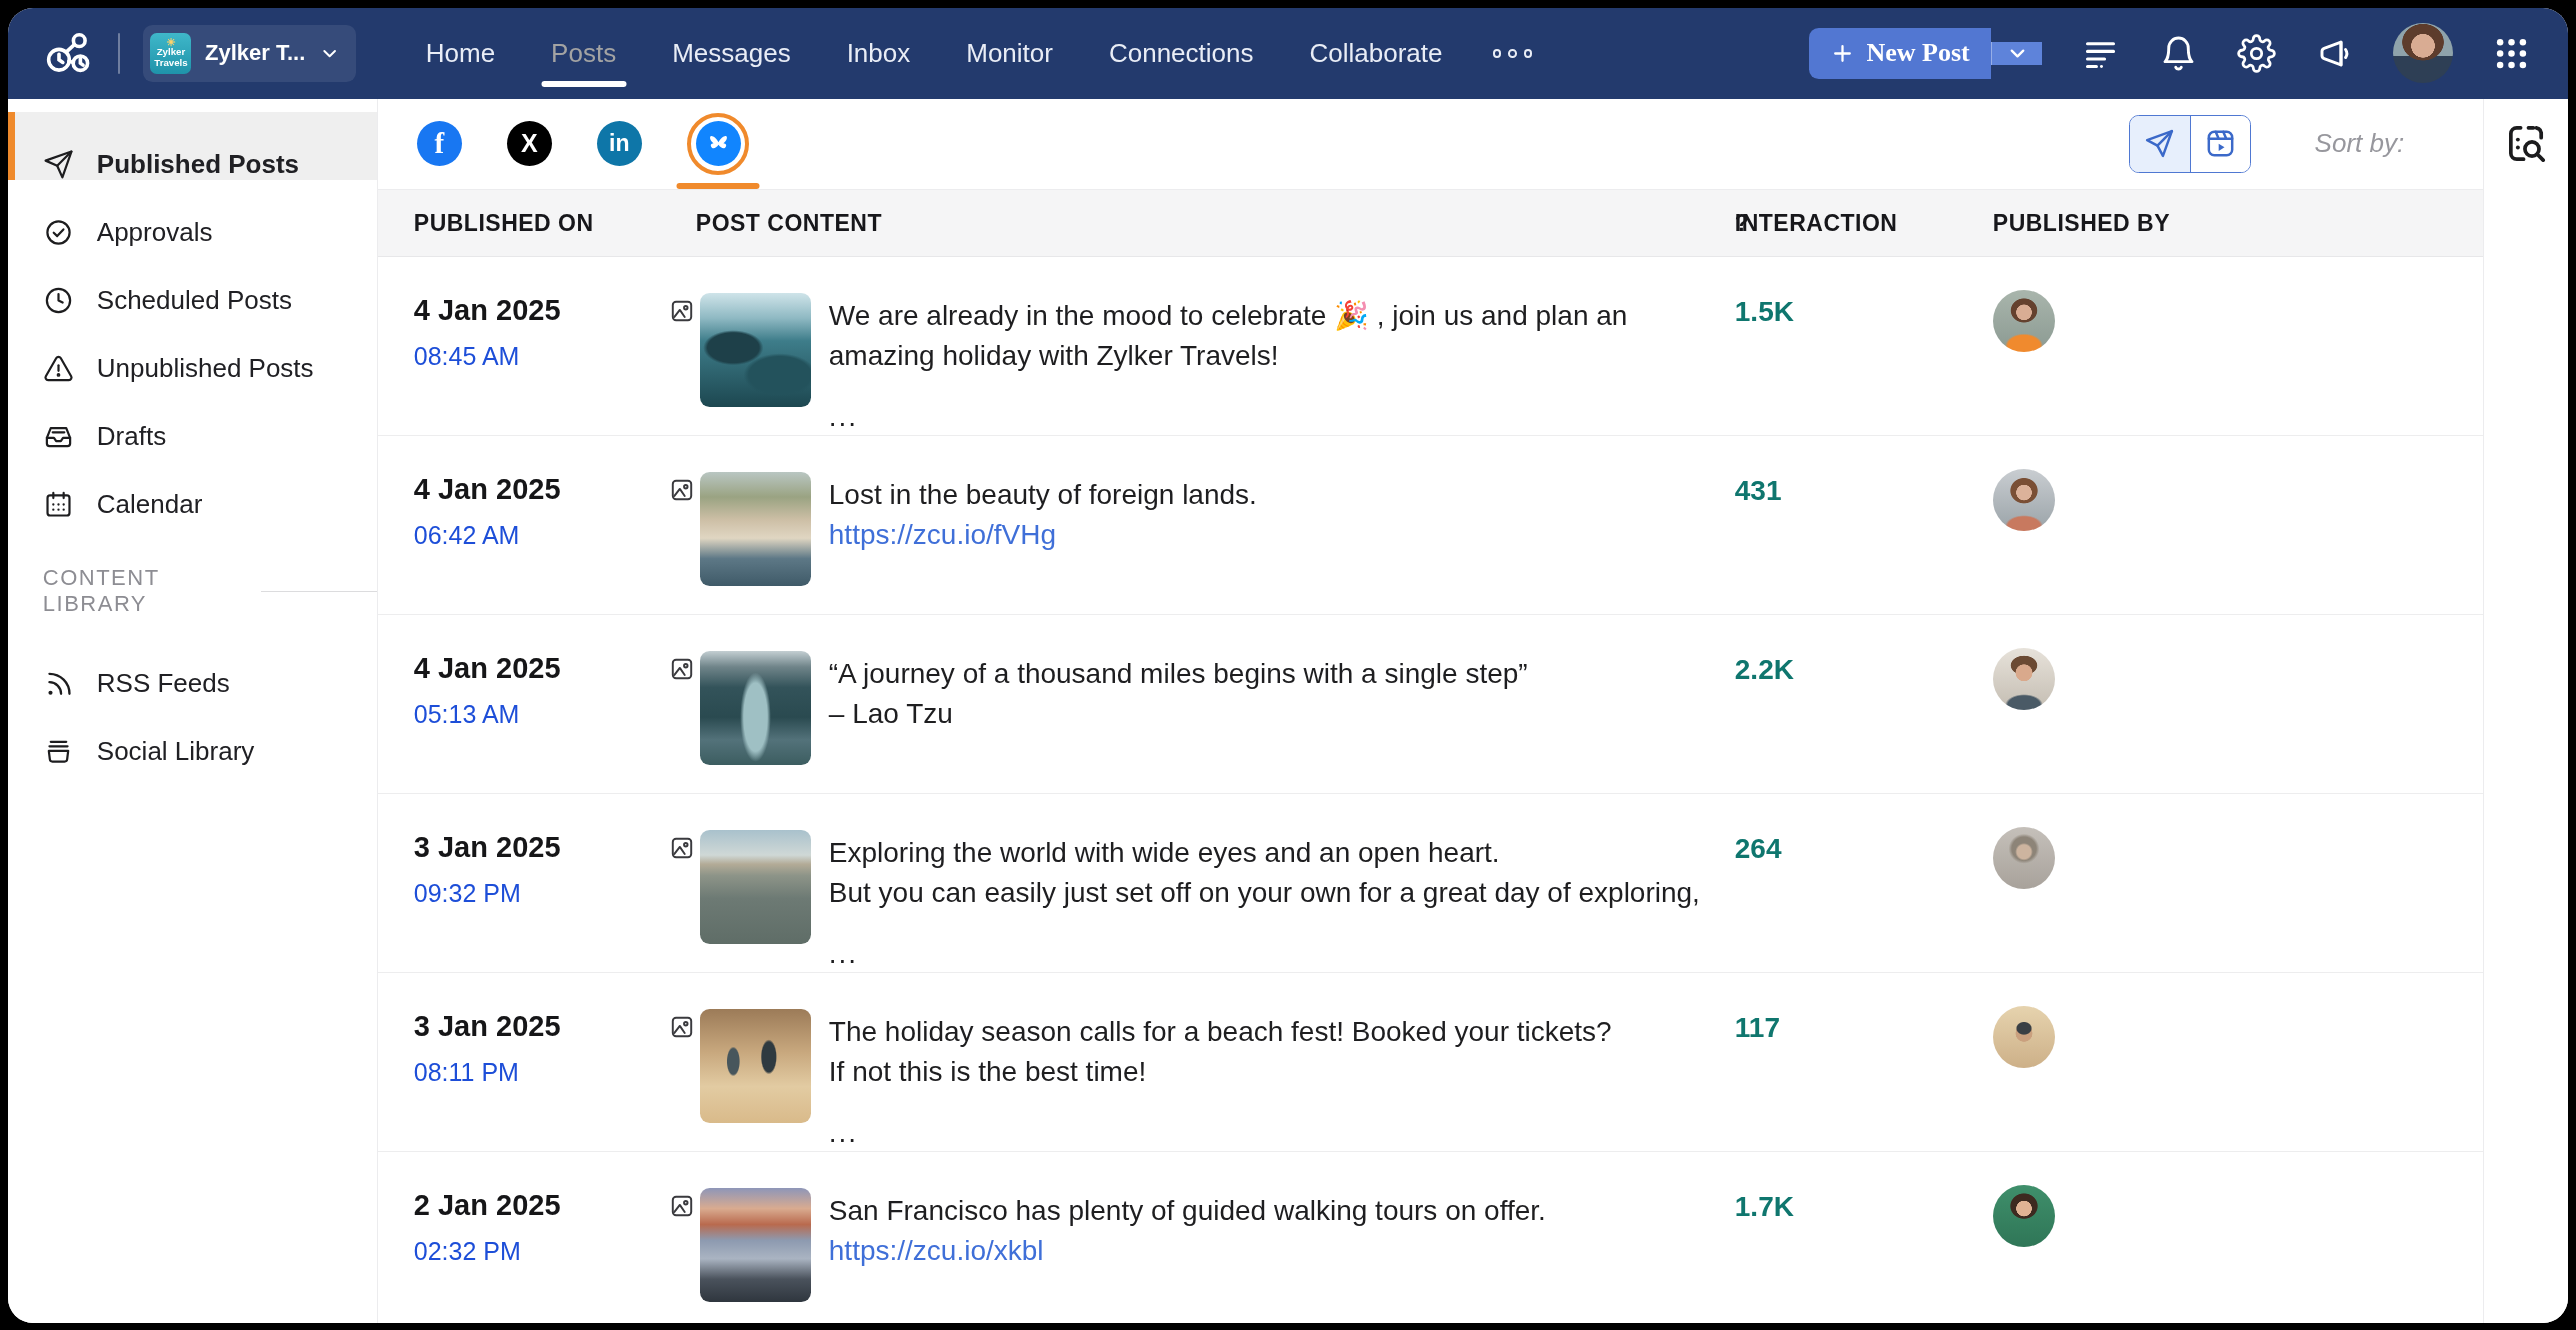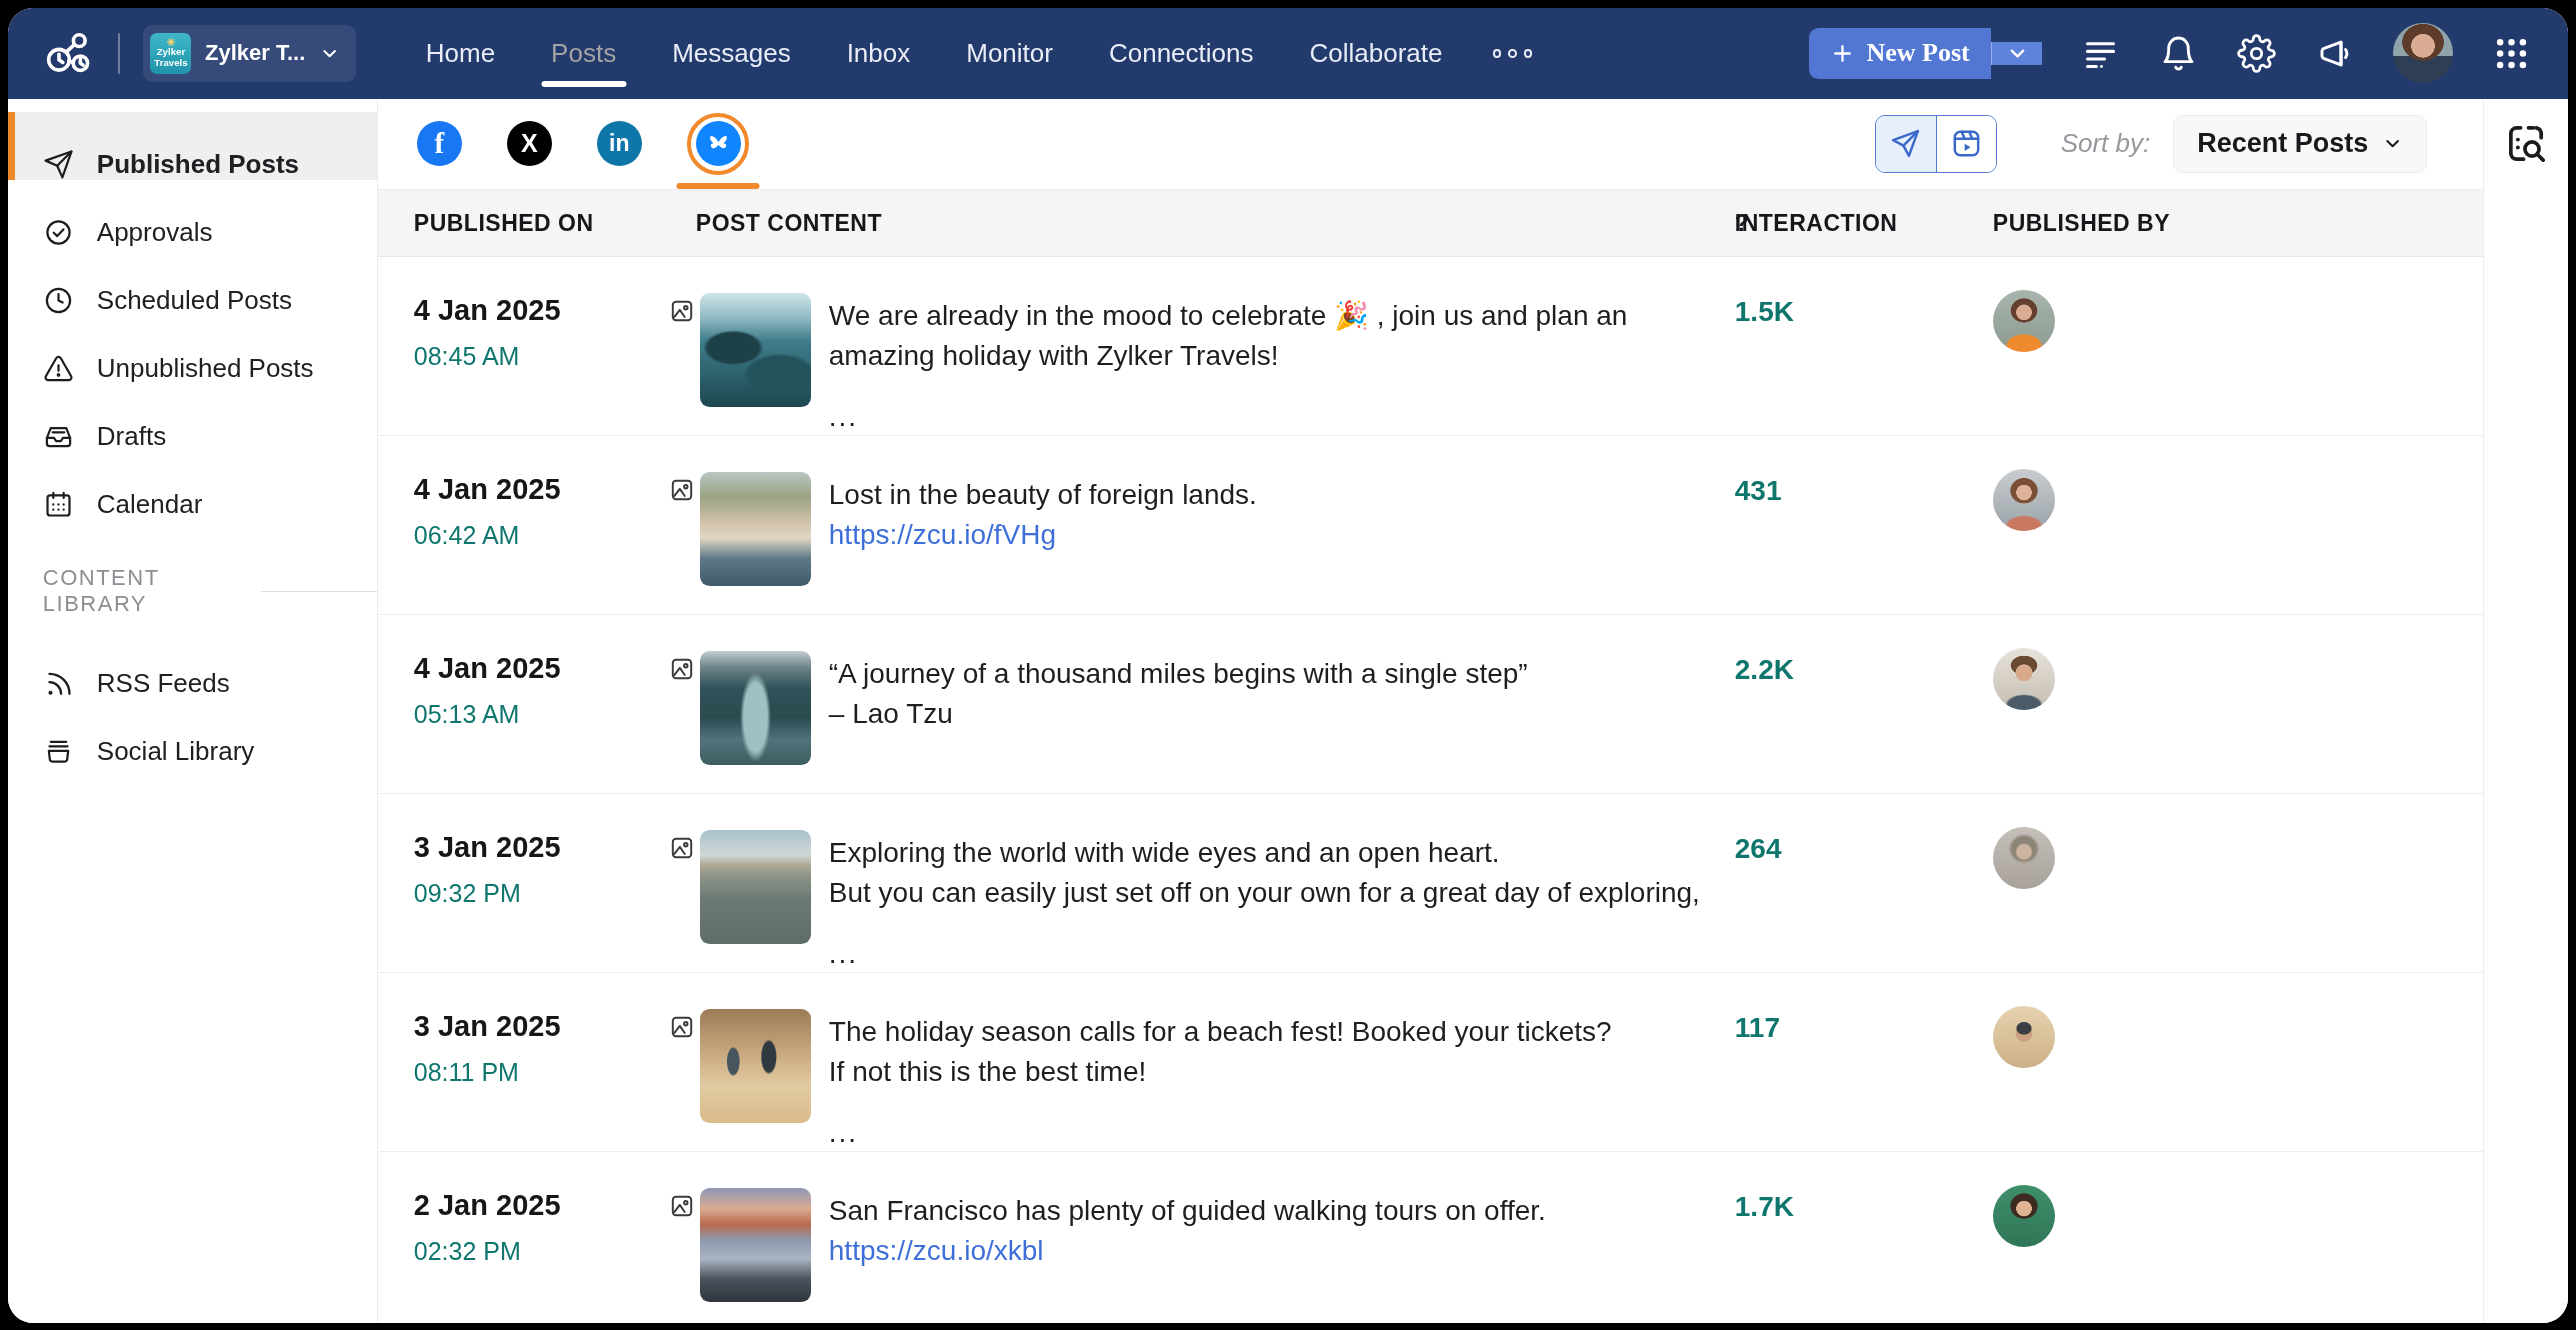--- a/index.html
+++ b/index.html
@@ -68,21 +68,21 @@
   .rail-icon { width:47px; height:47px; cursor:pointer; }
 
   
   .thead { height:68px; background:#f5f5f6; border-top:1px solid #ececee; border-bottom:1px solid #e7e7e9; position:relative; flex:0 0 auto; }
   .thead span { position:absolute; top:50%; transform:translateY(-50%); font-size:23px; font-weight:700; letter-spacing:0.5px; color:#17171b; white-space:nowrap; }
   .th-q { font-size:17.5px; vertical-align:super; font-weight:700; }
   .rows { flex:1; overflow:hidden; }
   .row { display:grid; grid-template-columns:255px 31px 129px 906px 258px 1fr; padding-left:36px; height:179px; border-bottom:1px solid #ededee; align-content:start; }
   .cell-date { padding-top:37px; }
   .pdate { font-size:29px; font-weight:700; color:#161618; }
-  .ptime { font-size:25px; color:#0f766e; margin-top:15.5px; }
+  .ptime { font-size:25px; color:#1d4ed8; margin-top:15.5px; }
   .cell-imgic { padding-top:41px; }
   .cell-imgic svg { width:26px; height:26px; }
   .thumb { margin-top:36px; width:111px; height:114px; border-radius:9.7px; }
   .cell-text { padding-top:39px; font-size:28px; color:#1e1e20; line-height:40px; }
   .post-line { white-space:nowrap; }
   .post-link { color:#3f6fd8; cursor:pointer; }
   .post-more { margin-top:21.3px; letter-spacing:1.9px; color:#1e1e20; }
   .cell-int { padding-top:39px; font-size:28px; color:#0f766e; font-weight:600; }
   .avatar { margin-top:33px; width:62px; height:62px; border-radius:50%; }
 
@@ -307,26 +307,20 @@
             </div>
             <div class="seg-btn">
               <svg viewBox="0 0 24 24" fill="none" stroke="#3b69c9" stroke-width="1.8" stroke-linecap="round" stroke-linejoin="round">
                     <rect x="3.5" y="3.5" width="17" height="17" rx="4"></rect>
                     <path d="M3.5 8.5h17M8.5 3.5l2.2 5M14 3.5l2.2 5"></path>
                     <path d="M10.7 12.2l4.2 2.6-4.2 2.6z" fill="#3b69c9" stroke="none"></path>
                   </svg>
             </div>
           </div>
           <span class="sortby-label">Sort by:</span>
-          <div class="sort-pill">
-            <b>Recent Posts</b>
-            <svg viewBox="0 0 24 24" fill="none" stroke="#19191d" stroke-width="2.2" stroke-linecap="round" stroke-linejoin="round">
-                  <polyline points="6 9 12 15 18 9"></polyline>
-                </svg>
-          </div>
         </div>
       </div>
 
       <div class="thead">
         <span style="left:36px">PUBLISHED ON</span>
         <span style="left:318px">POST CONTENT</span>
         <span style="left:1357px">
               <span>INTERACTION</span>
               <span class="th-q">?</span>
             </span>

